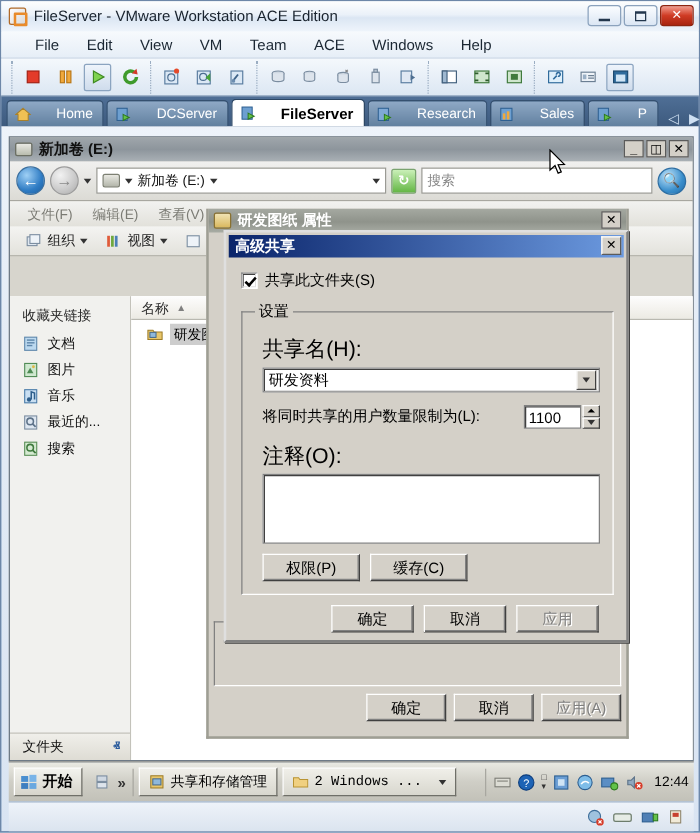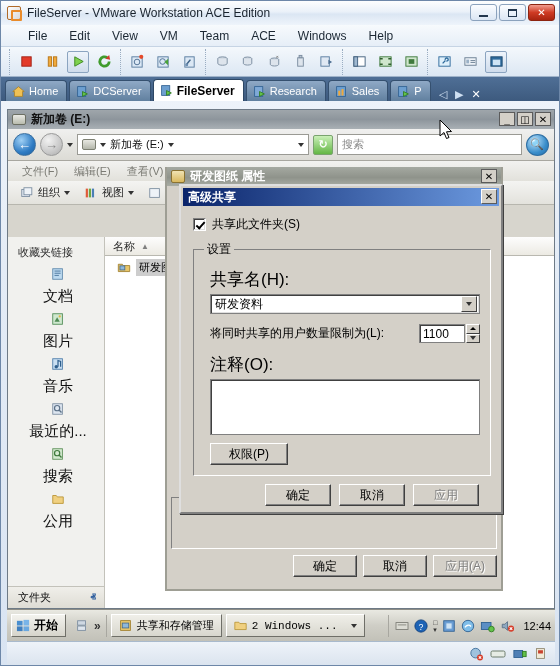--- a/index.html
+++ b/index.html
@@ -62,21 +62,21 @@
     border:1px solid transparent;border-radius:2px;}
   .tb-btn.active{ border-color:#8ba4c0; background:linear-gradient(180deg,#eef4fb,#cfdcec);}
   .ico{ width:15px;height:15px;display:block;}
   
   #tab-strip{
     height:24px; display:flex; align-items:flex-end;
     background:linear-gradient(180deg,#4f6f96,#3d5a7e);
     padding-left:4px; position:relative;
   }
   .tab{
-    height:21px; display:flex; align-items:center; gap:4px;
+    height:21px; display:flex; align-items:center; gap:20px;
     padding:0 8px 0 6px; margin-right:2px;
     border-radius:4px 4px 0 0;
     background:linear-gradient(180deg,#8fa9c6,#61809f);
     color:#fff; font-size:11px; white-space:nowrap;
     border:1px solid #35506f; border-bottom:none;
   }
   .tab.selected{
     background:#fff; color:#000; font-weight:bold; height:22px; font-size:12px;
     border-color:#2d4764;
   }
@@ -143,21 +143,21 @@
     border-bottom:1px solid #b7b6ae; font-size:11px;color:#1d1d1d;
   }
   .tb2-item{display:flex;align-items:center;gap:4px;padding:2px 6px;}
   #exp-body{ position:absolute;left:0;top:127px;right:0;bottom:0;display:flex;
     background:#fff;}
   #exp-sidebar{
     width:97px;background:#f1f1ee;border-right:1px solid #c3c2ba;
     display:flex;flex-direction:column;
   }
   #fav-title{font-size:11px;color:#2a2a2a;padding:8px 6px 4px 10px;}
-  .fav-item{display:flex;align-items:center;gap:6px;padding:3px 6px 3px 10px;font-size:15px;color:#111;flex-direction:column;}
+  .fav-item{display:flex;align-items:center;gap:6px;padding:3px 6px 3px 10px;font-size:11px;color:#111;}
   .fav-ico{width:14px;height:14px;border-radius:1px;}
   #folders-bar{
     margin-top:auto;height:22px;display:flex;align-items:center;justify-content:space-between;
     padding:0 8px 0 10px;border-top:1px solid #c3c2ba;
     background:linear-gradient(180deg,#f0efea,#dedcd4);font-size:11px;color:#111;
   }
   #exp-list{flex:1;background:#fff;position:relative;}
   #list-header{
     height:19px;display:flex;align-items:center;padding-left:8px;gap:6px;
     background:linear-gradient(180deg,#fdfdfd,#eceae3);
@@ -581,26 +581,20 @@
           <span>最近的...</span>
         </div>
         <div class="fav-item">
           <svg class="fav-ico" viewBox="0 0 16 16">
               <rect x="2" y="2" width="11" height="12" fill="#d5ead1" stroke="#5a8f56"></rect>
               <circle cx="7" cy="7" r="3" fill="none" stroke="#3f7a3d" stroke-width="1.4"></circle>
               <path d="M9.2 9.2L12 12" stroke="#3f7a3d" stroke-width="1.6"></path>
             </svg>
           <span>搜索</span>
         </div>
-        <div class="fav-item">
-          <svg class="fav-ico" viewBox="0 0 16 16">
-              <path d="M2 4h4l1.2 1.6H14V13H2z" fill="#f0d080" stroke="#b99433"></path>
-            </svg>
-          <span>公用</span>
-        </div>
         <div id="folders-bar">
           <span>文件夹</span>
           <span style="color:#2a5b9c;font-weight:bold">ⱏ</span>
         </div>
       </div>
 
       <div id="exp-list">
         <div id="list-header">
           <span>名称</span>
           <span style="font-size:8px;color:#7f7f7f">▲</span>
@@ -668,20 +662,21 @@
                 </span>
             </span>
           </span>
         </div>
 
         <div class="lbl" style="margin-top:10px">注释(O):</div>
         <div class="textarea"></div>
 
         <div class="btn-row" style="margin-top:8px">
           <span class="btn" style="width:78px">权限(P)</span>
+          <span class="btn" style="width:78px">缓存(C)</span>
         </div>
       </fieldset>
 
       <div id="adv-foot">
         <span class="btn" style="width:66px">确定</span>
         <span class="btn" style="width:66px">取消</span>
         <span class="btn disabled" style="width:66px">应用</span>
       </div>
     </div>
   </div>

